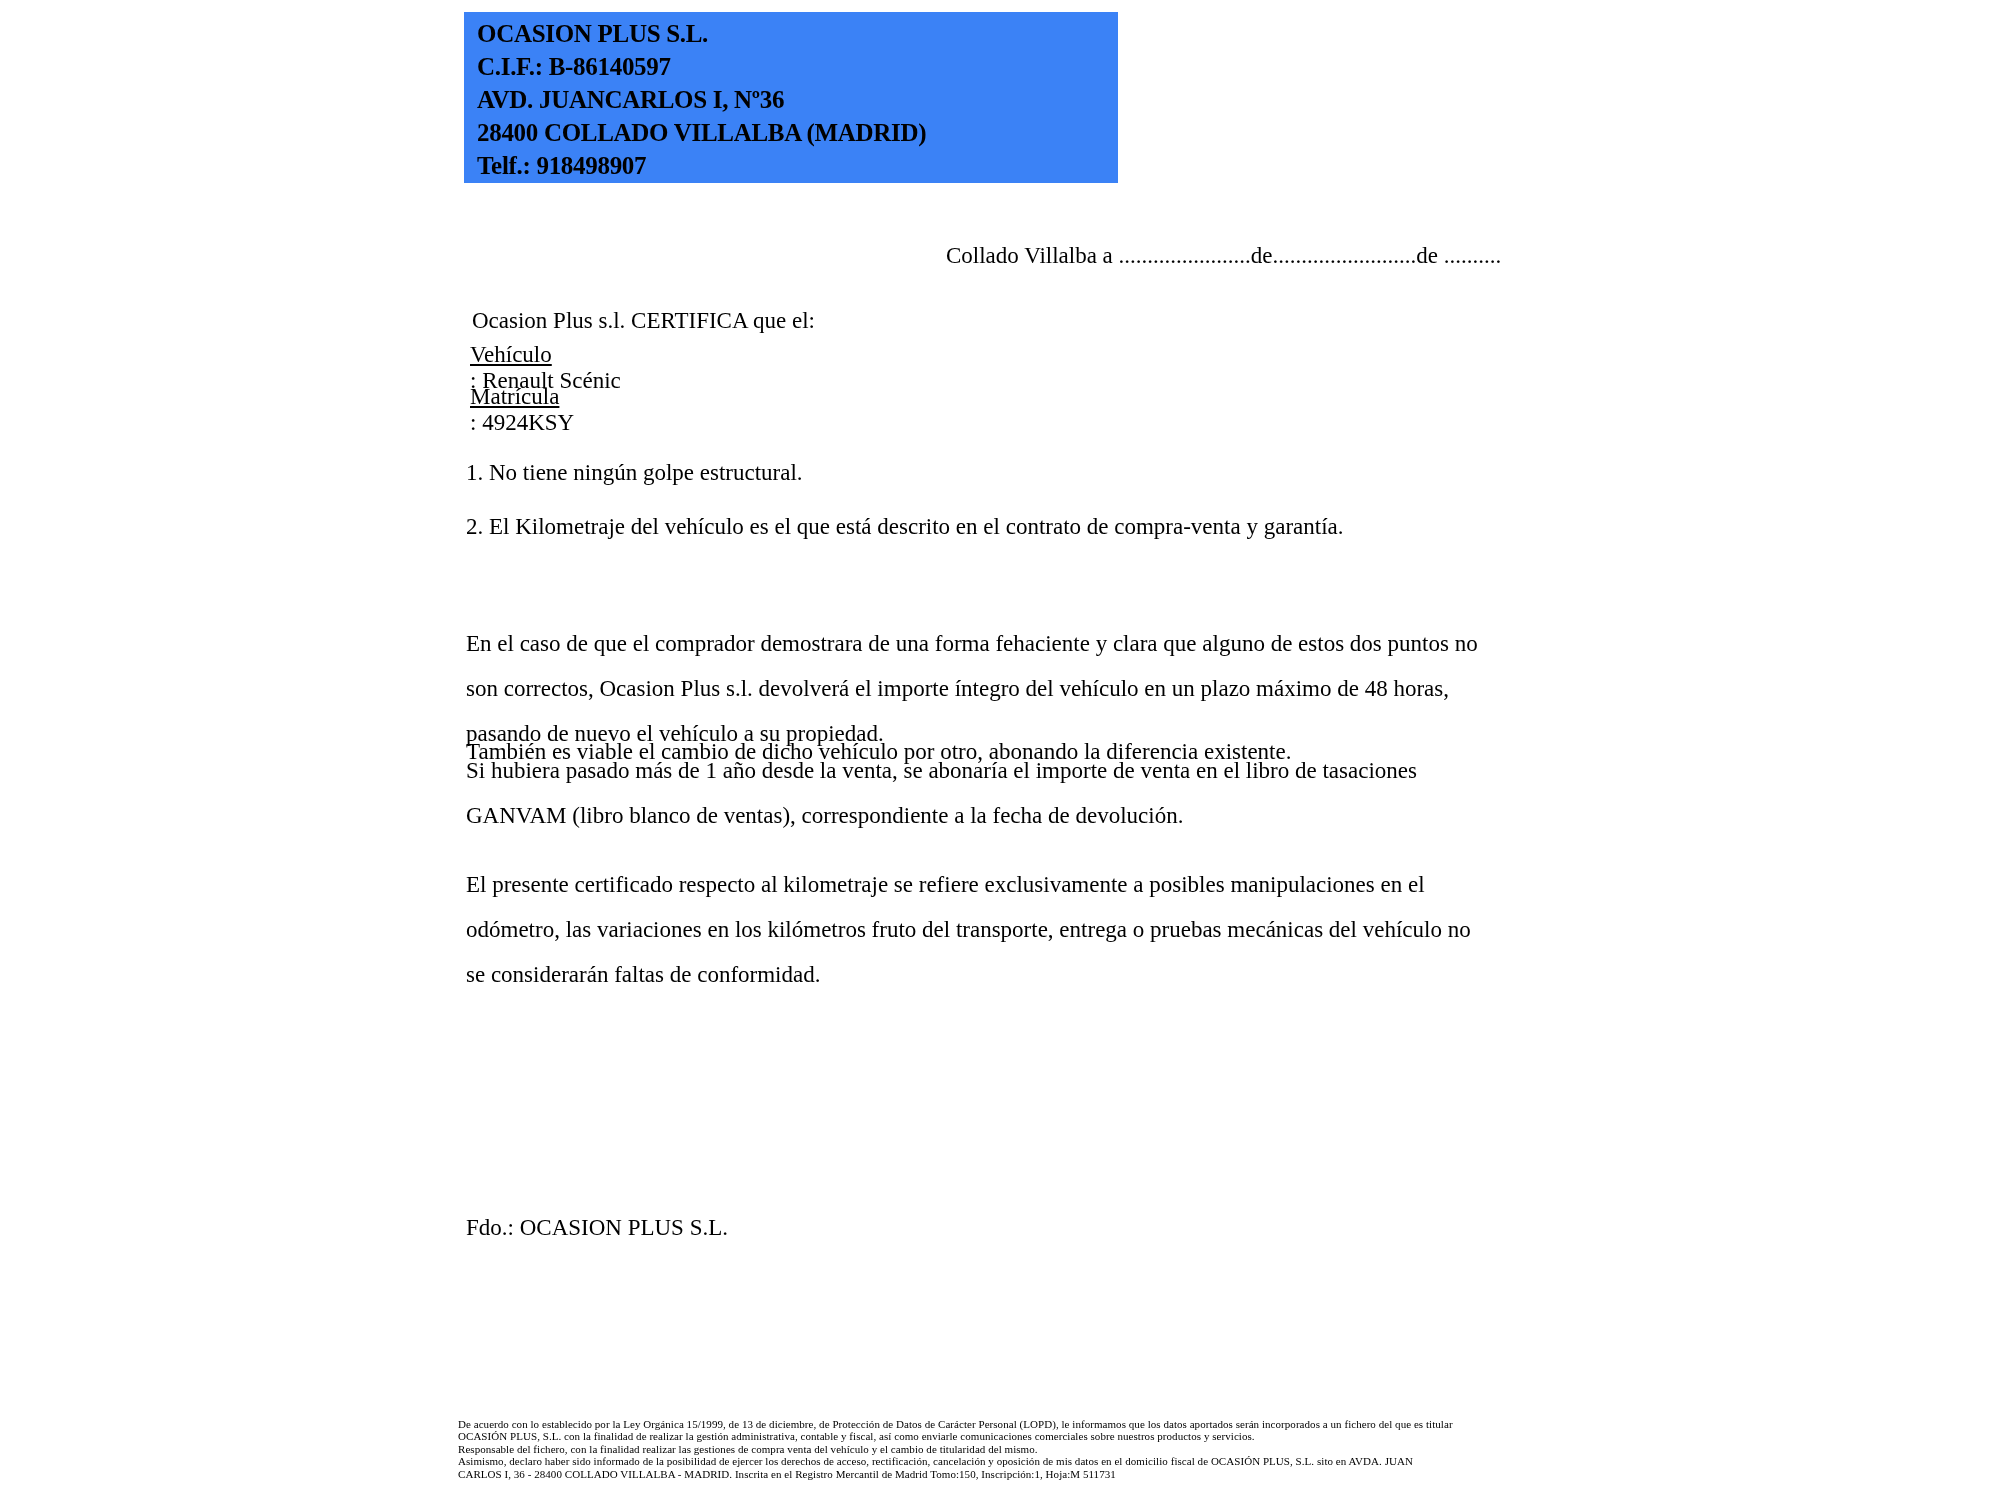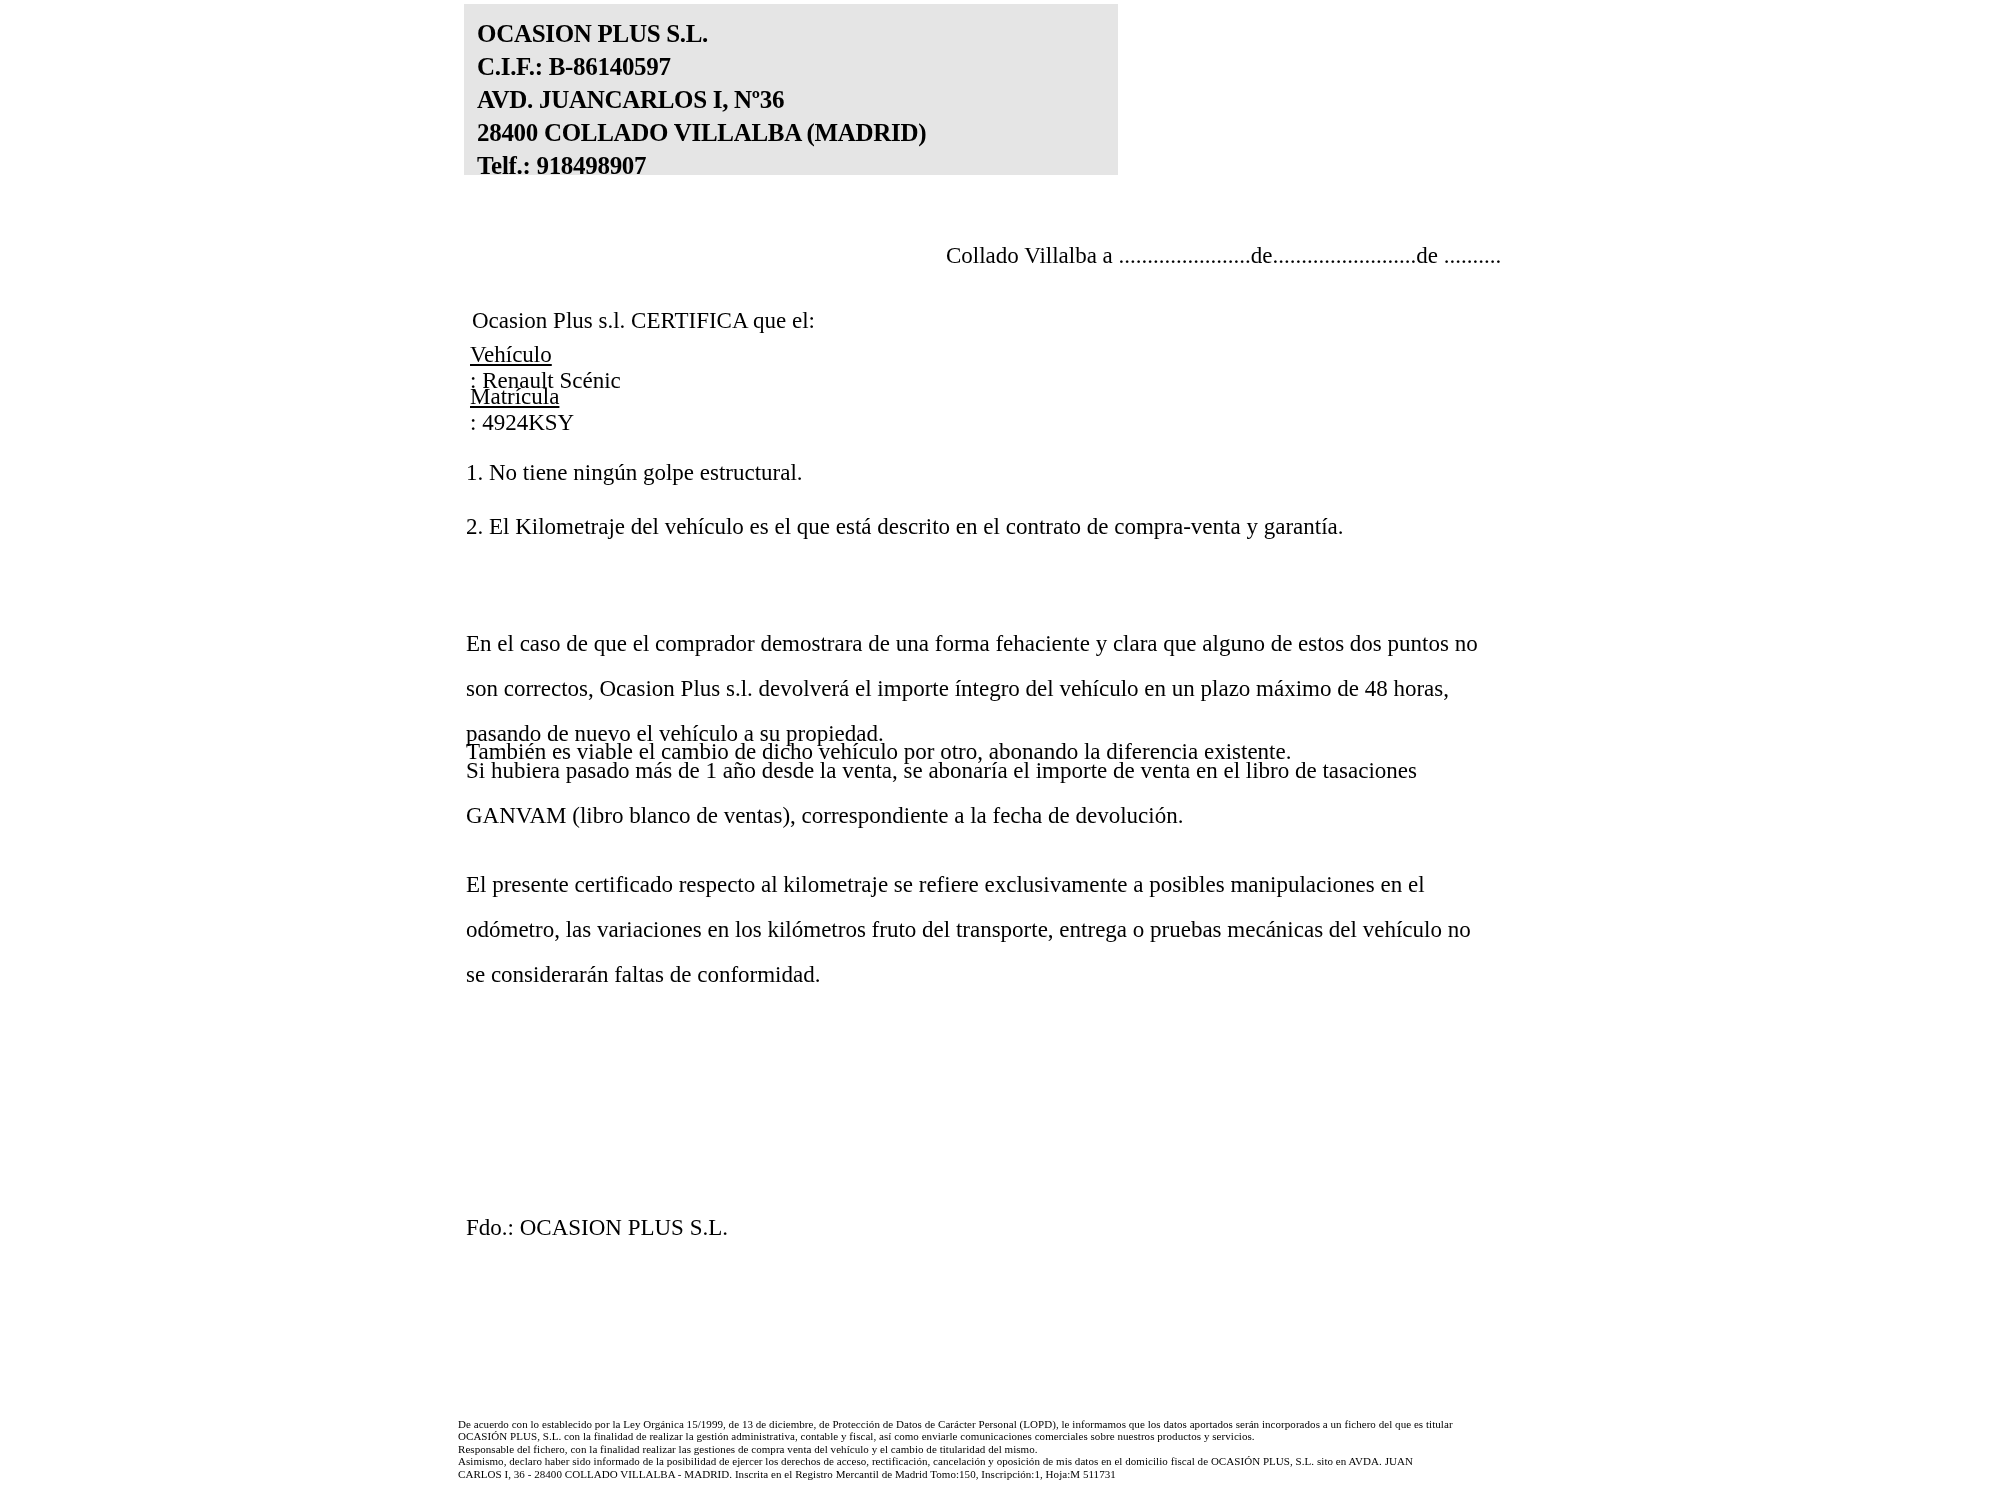--- a/index.html
+++ b/index.html
@@ -10,25 +10,25 @@
     height: 1500px;
     background: #ffffff;
     font-family: "Liberation Serif", "DejaVu Serif", serif;
     color: #000000;
     overflow: hidden;
   }
   
   .header-box {
     position: absolute;
     left: 464px;
-    top: 4px;
+    top: 12px;
     width: 654px;
     height: 171px;
-    background: #e5e5e5;
-    padding: 13px 0 0 13px;
+    background: #3b82f6;
+    padding: 5px 0 0 13px;
   }
   .header-box .hline {
     font-weight: bold;
     font-size: 25px;
     line-height: 33px;
     letter-spacing: -0.3px;
     white-space: nowrap;
   }
   
   .date-line {

